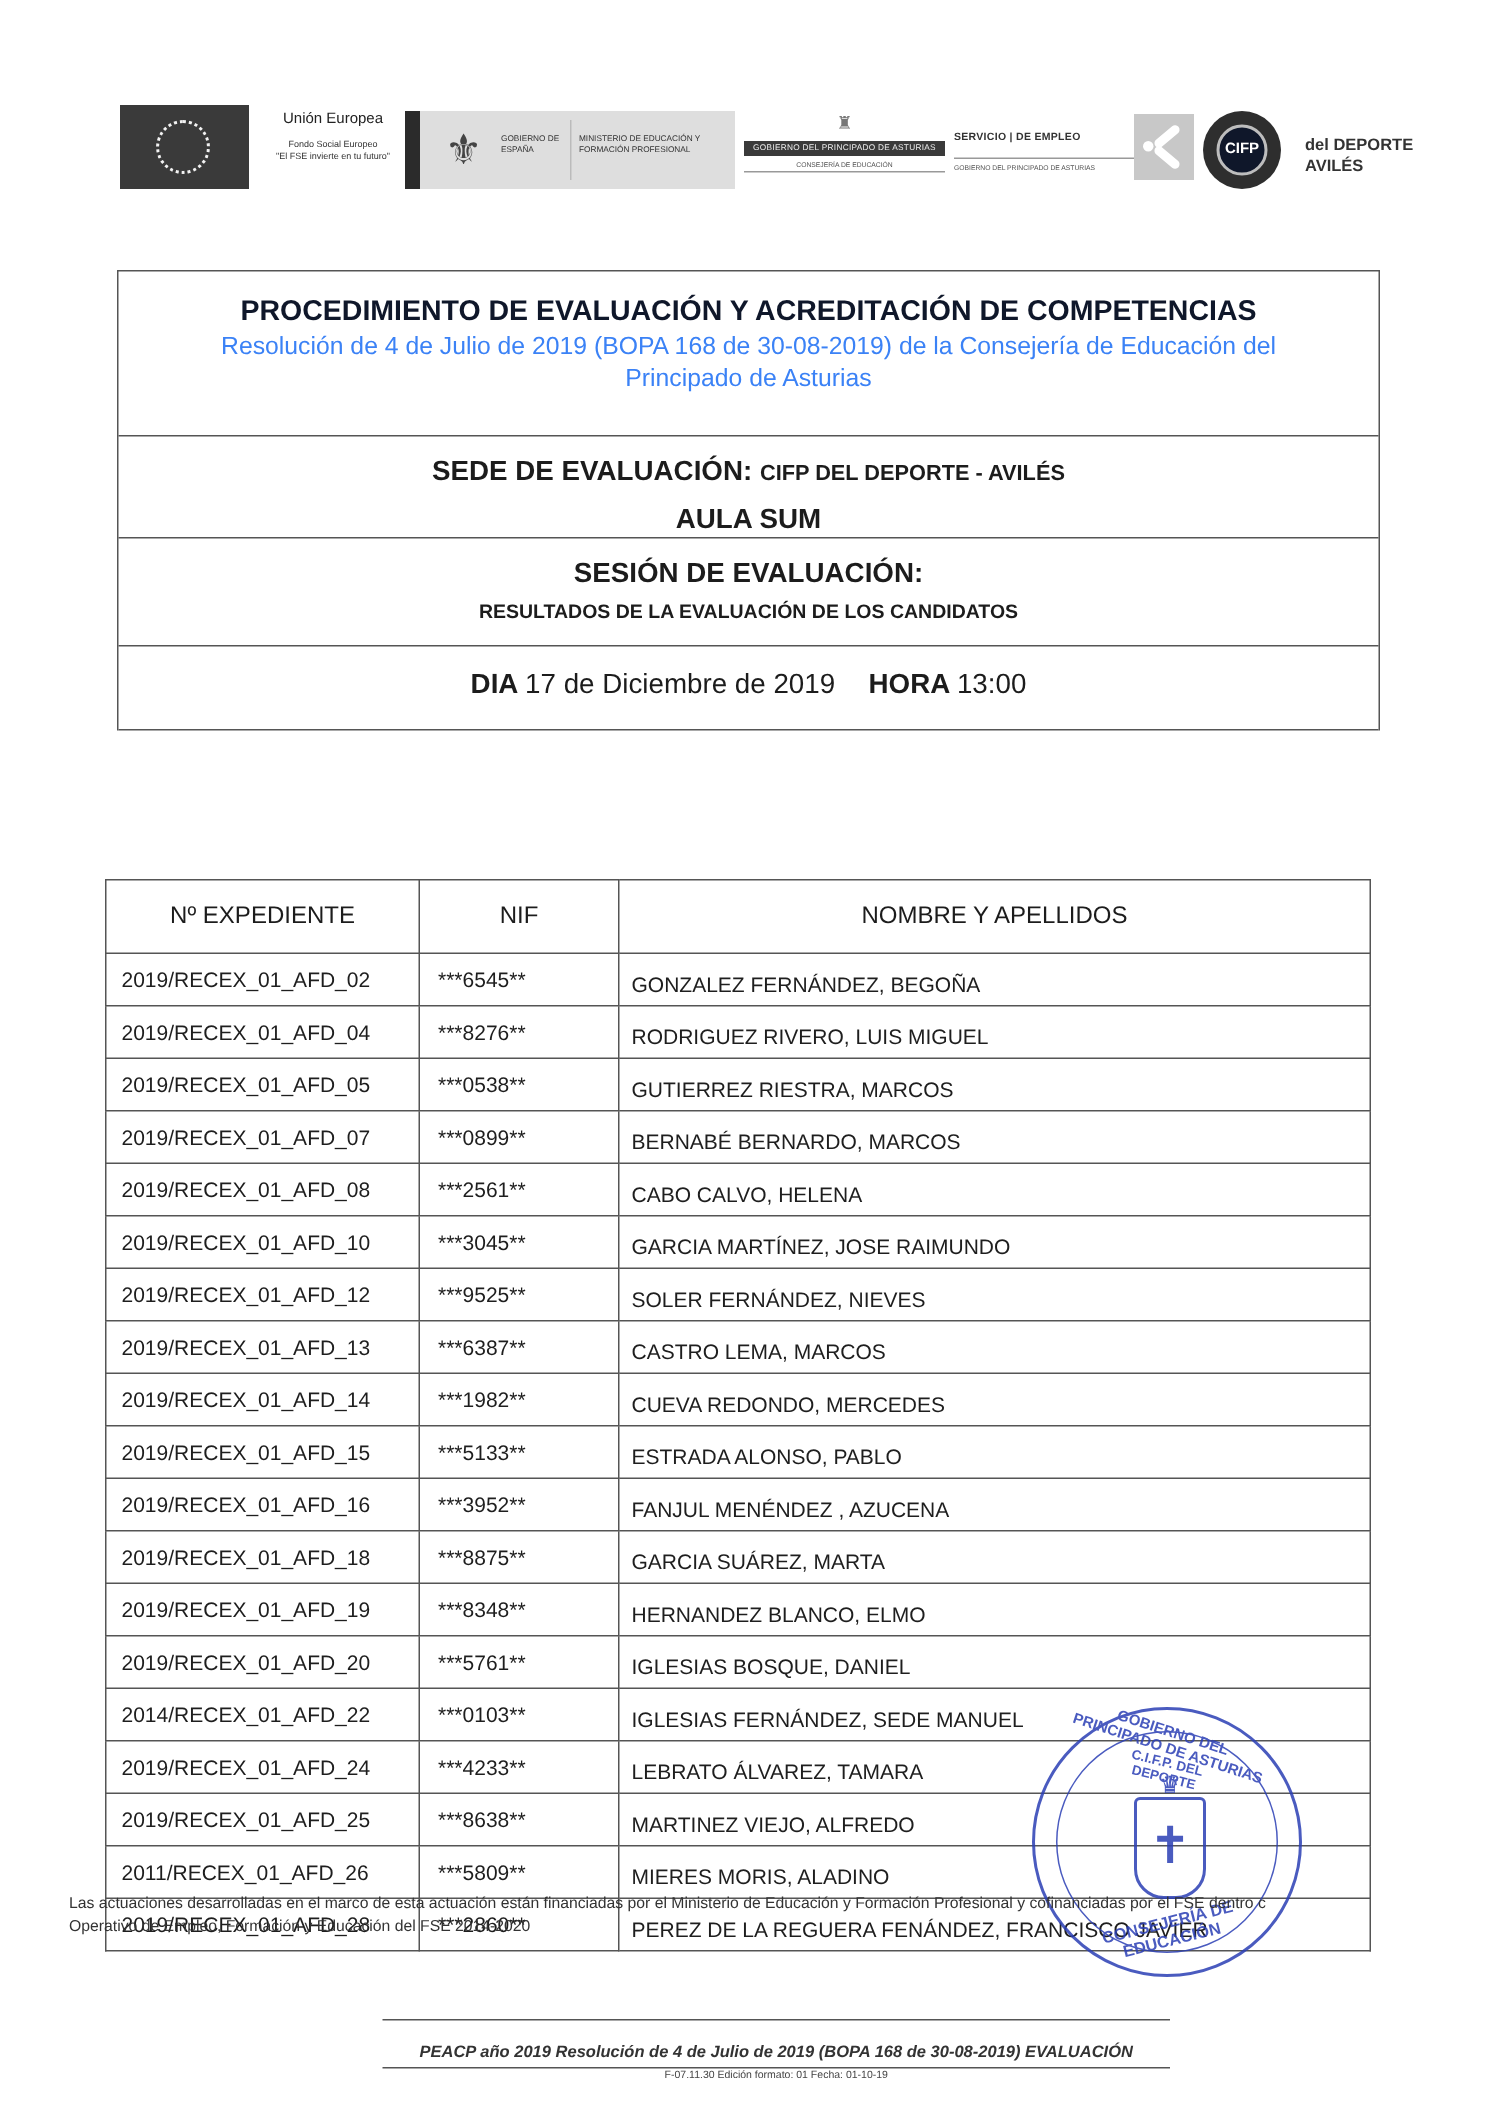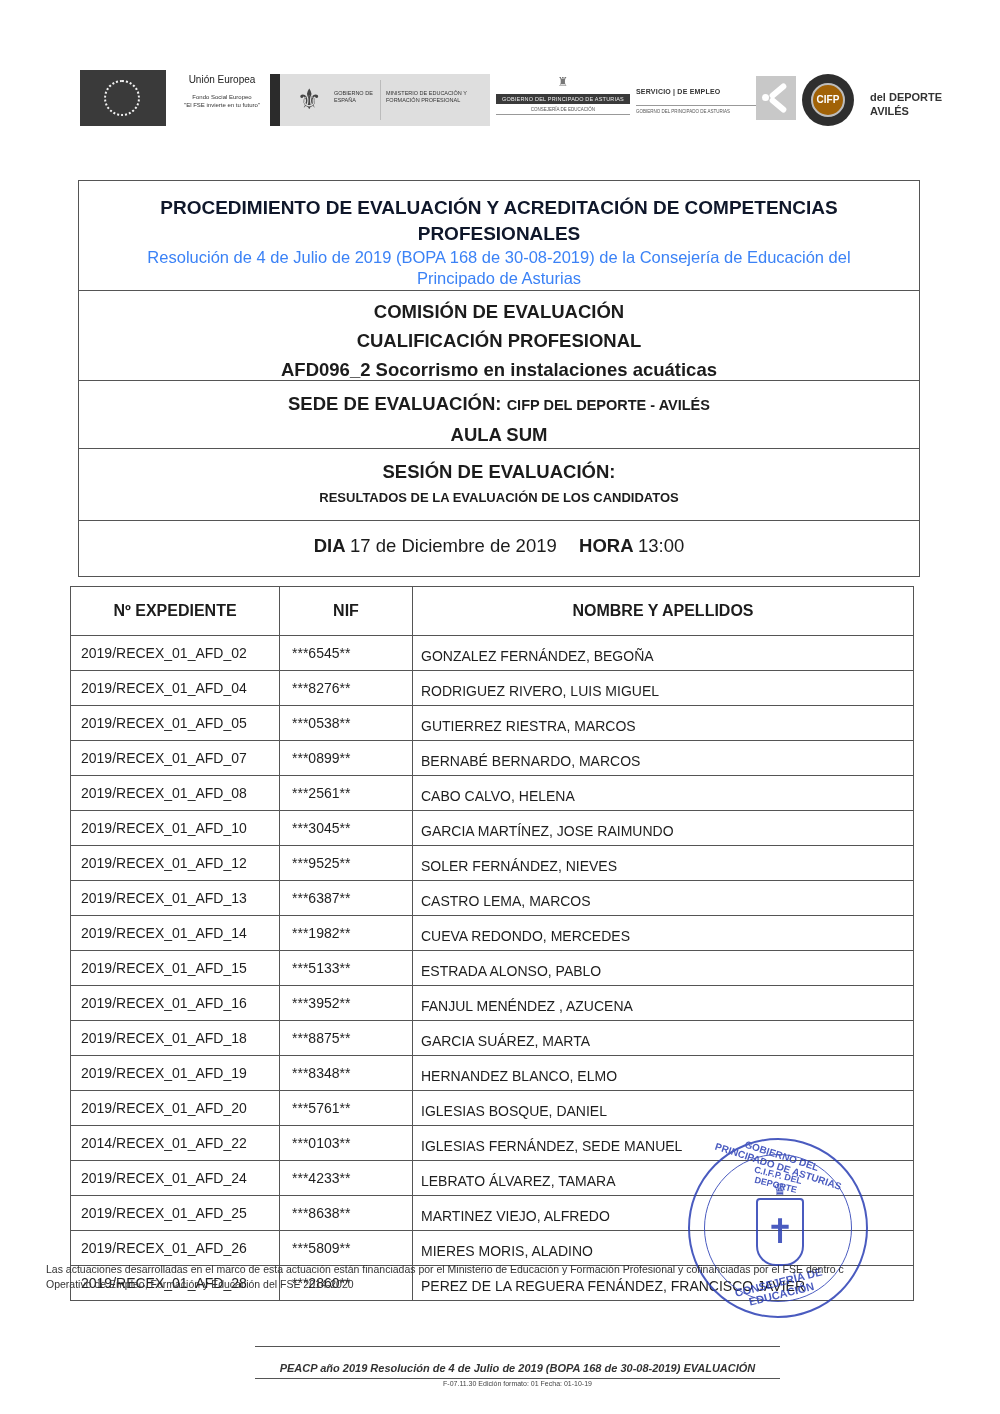--- a/index.html
+++ b/index.html
@@ -30,21 +30,21 @@
   .empleo { position:absolute; left:556px; top:18px; width:120px; }
   .empleo .e1 { font-size:7px; font-weight:bold; color:#333; letter-spacing:0.2px; }
   .empleo .e2 { font-size:4.5px; color:#555; margin-top:10px; border-top:1px solid #999; padding-top:3px; }
   .empleo-icon { position:absolute; left:676px; top:6px; width:40px; height:44px; background:#c8c8c8; }
   .empleo-icon .dot { position:absolute; width:7px; height:7px; border-radius:50%; background:#fff; }
   .empleo-icon .arm1 { position:absolute; left:12px; top:12px; width:20px; height:6px; background:#fff; border-radius:3px; transform:rotate(-40deg); }
   .empleo-icon .arm2 { position:absolute; left:12px; top:26px; width:20px; height:6px; background:#fff; border-radius:3px; transform:rotate(40deg); }
 
   .cifp { position:absolute; left:722px; top:4px; width:52px; height:52px; border-radius:50%; background:#2e2e2e;
           display:flex; align-items:center; justify-content:center; }
-  .cifp .inner { width:34px; height:34px; border-radius:50%; background:#a16207; border:2px solid #bdbdbd; box-sizing:border-box;
+  .cifp .inner { width:34px; height:34px; border-radius:50%; background:#0f172a; border:2px solid #bdbdbd; box-sizing:border-box;
           color:#fff; font-size:10px; font-weight:bold; line-height:30px; text-align:center; }
   .cifp-text { position:absolute; left:790px; top:20px; font-size:11px; font-weight:bold; color:#333; line-height:14px; }
 
   
   .frame { position:absolute; left:78px; top:180px; width:842px; border:1.5px solid #555; border-bottom:none; box-sizing:border-box; }
   .sec { border-bottom:1.5px solid #555; text-align:center; box-sizing:border-box; }
   .sec1 { height:110px; padding-top:14px; }
   .h-big { font-size:19px; font-weight:bold; line-height:26px; color:#0f172a; }
   .h-norm { font-size:16.5px; line-height:21px; color:#3b82f6; }
   .sec2 { height:90px; padding-top:6px; }
@@ -54,21 +54,21 @@
   .h-small { font-size:13px; font-weight:bold; line-height:24px; }
   .sec4 { height:68px; padding-top:8px; }
   .sec4 .inl { font-size:14.5px; font-weight:bold; }
   .sec5 { height:56px; padding-top:14px; }
   .sec5 .lbl { font-size:18.5px; font-weight:bold; }
   .sec5 .val { font-size:18.5px; }
 
   
   table.cands { position:absolute; left:70px; top:586px; width:844px; border-collapse:collapse; }
   table.cands th, table.cands td { border:1.5px solid #555; padding:0 8px; }
-  table.cands th { height:48px; font-size:16px; font-weight:bold; text-align:center; }
+  table.cands th { height:48px; font-size:16px; font-weight:normal; text-align:center; }
   table.cands td { height:28px; font-size:14px; color:#1e1e1e; white-space:nowrap; }
   table.cands td.c1 { width:190px; text-align:left; padding-left:10px; }
   table.cands td.c2 { width:112px; text-align:left; padding-left:12px; }
   table.cands td.c3 { text-align:left; padding-top:6px; }
 
   
   .stamp { position:absolute; left:688px; top:1138px; width:180px; height:180px; border-radius:50%;
            border:2px solid #2b3fb5; box-sizing:border-box; color:#2b3fb5; opacity:0.85; }
   .stamp .ring { position:absolute; left:14px; top:14px; right:14px; bottom:14px; border-radius:50%; border:1px solid #2b3fb5; }
   .stamp .top { position:absolute; left:20px; top:10px; width:140px; text-align:center; font-size:10px; font-weight:bold; transform:rotate(18deg); }
@@ -121,28 +121,22 @@
   </div>
   <div class="cifp-text">
     <div>del DEPORTE</div>
     <div>AVILÉS</div>
   </div>
 </div>
 
 <div class="frame">
   <div class="sec sec1">
     <div class="h-big">PROCEDIMIENTO DE EVALUACIÓN Y ACREDITACIÓN DE COMPETENCIAS</div>
-    <div class="h-big">PROFESIONALES</div>
     <div class="h-norm">Resolución de 4 de Julio de 2019 (BOPA 168 de 30-08-2019) de la Consejería de Educación del</div>
     <div class="h-norm">Principado de Asturias</div>
-  </div>
-  <div class="sec sec2">
-    <div class="h-med">COMISIÓN DE EVALUACIÓN</div>
-    <div class="h-med">CUALIFICACIÓN PROFESIONAL</div>
-    <div class="h-med-n">AFD096_2 Socorrismo en instalaciones acuáticas</div>
   </div>
   <div class="sec sec4">
     <div class="h-med">
       <span>SEDE DE EVALUACIÓN:</span>
       <span class="inl">CIFP DEL DEPORTE - AVILÉS</span>
     </div>
     <div class="h-med">AULA SUM</div>
   </div>
   <div class="sec sec3">
     <div class="h-med">SESIÓN DE EVALUACIÓN:</div>
@@ -245,21 +239,21 @@
         <td class="c1">2019/RECEX_01_AFD_24</td>
         <td class="c2">***4233**</td>
         <td class="c3">LEBRATO ÁLVAREZ, TAMARA</td>
       </tr>
       <tr>
         <td class="c1">2019/RECEX_01_AFD_25</td>
         <td class="c2">***8638**</td>
         <td class="c3">MARTINEZ VIEJO, ALFREDO</td>
       </tr>
       <tr>
-        <td class="c1">2019/RECEX_01_AFD_26</td>
+        <td class="c1">2011/RECEX_01_AFD_26</td>
         <td class="c2">***5809**</td>
         <td class="c3">MIERES MORIS, ALADINO</td>
       </tr>
       <tr>
         <td class="c1">2019/RECEX_01_AFD_28</td>
         <td class="c2">***2860**</td>
         <td class="c3">PEREZ DE LA REGUERA FENÁNDEZ, FRANCISCO JAVIER</td>
       </tr>
     </tbody>
 </table>

